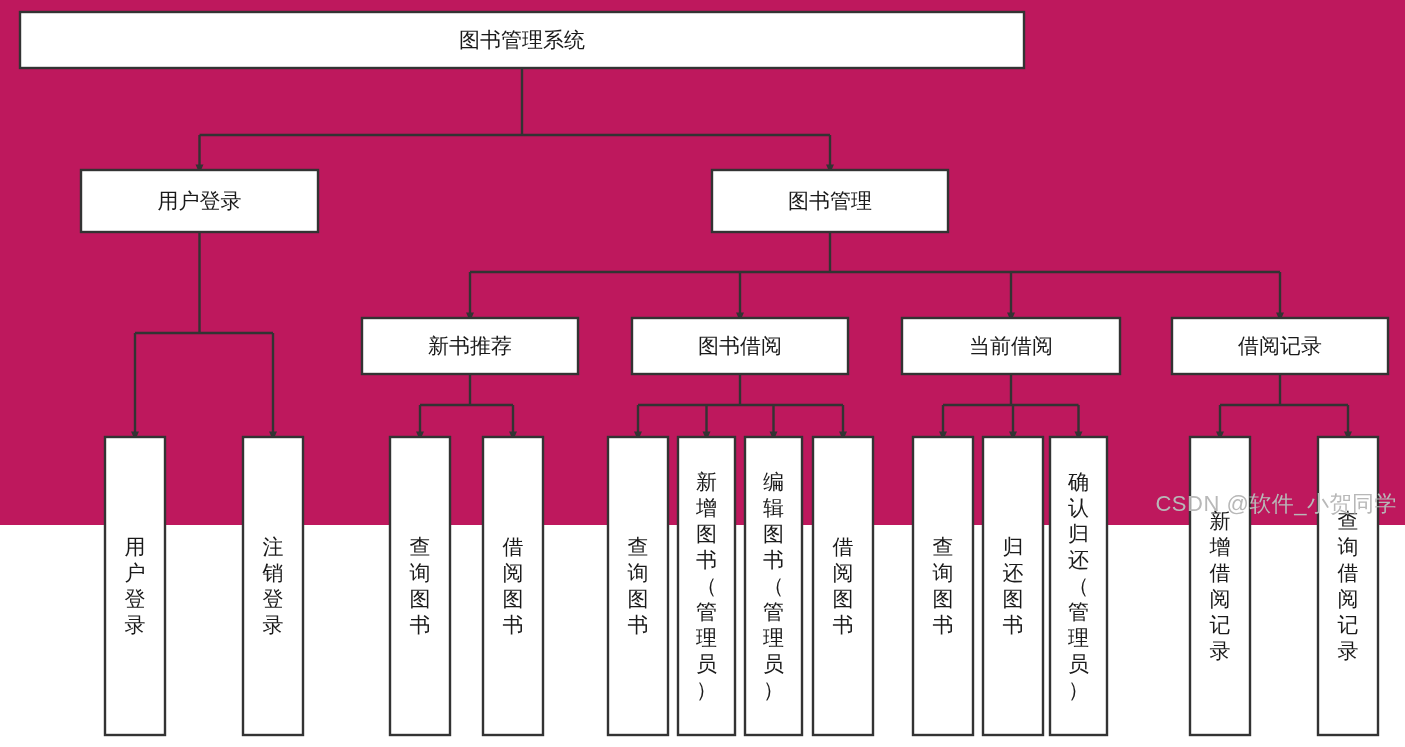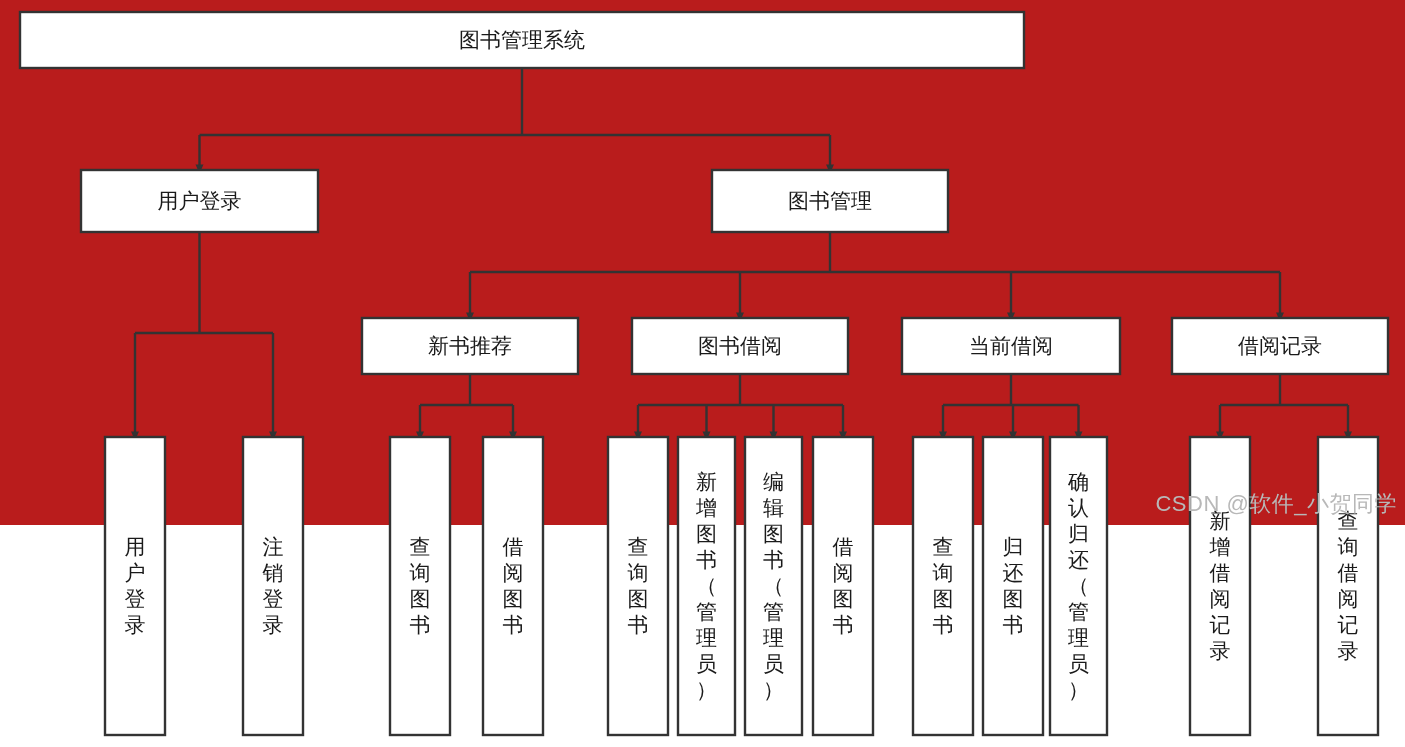--- a/index.html
+++ b/index.html
@@ -11,21 +11,21 @@
   body {
     width: 1405px;
     height: 747px;
     overflow: hidden;
     font-family: "Liberation Sans", "DejaVu Sans", sans-serif;
   }
   #diagram-root {
     position: relative;
     width: 1405px;
     height: 525px;
-    background: #b91c1c;
+    background: #be185d;
   }
   svg#flowchart {
     display: block;
     width: 1405px;
     height: 747px;
   }
   .node-box {
     fill: #ffffff;
     stroke: #333333;
     stroke-width: 2.4;

